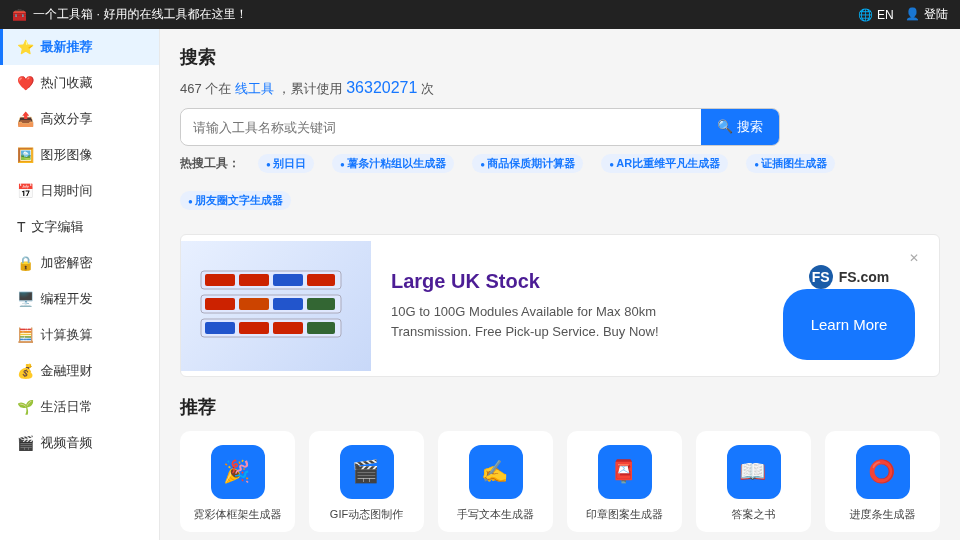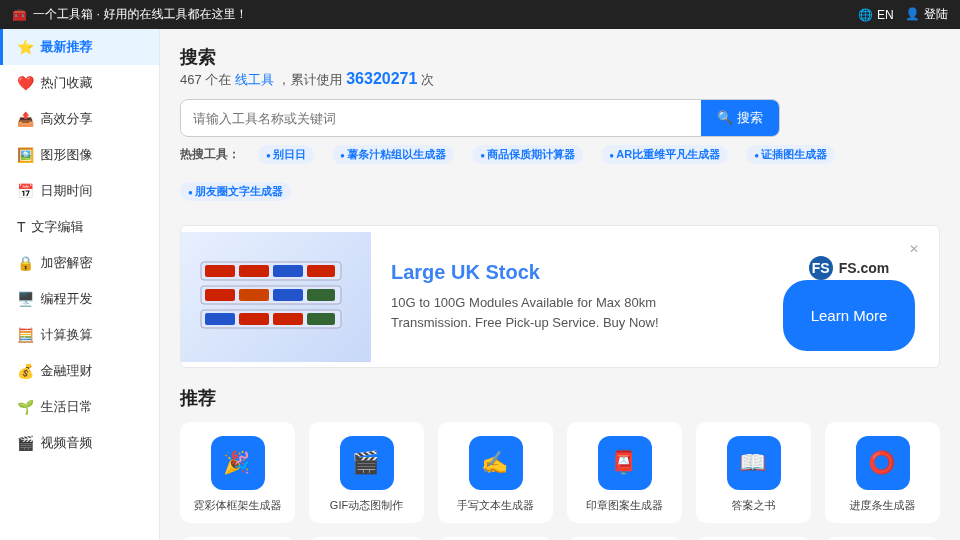--- a/index.html
+++ b/index.html
@@ -51,23 +51,23 @@
 
     
     #main {
       flex: 1;
       overflow-y: auto;
       padding: 16px 20px;
       background: #f5f5f5;
     }
 
     
-    .section-title { font-size: 18px; font-weight: bold; color: #222; margin-bottom: 1px; }
+    .section-title { font-size: 18px; font-weight: bold; color: #222; margin-bottom: 10px; }
     .stats-line { font-size: 13px; color: #555; margin-bottom: 10px; }
-    .stats-count { color: #1677ff; font-weight: bold; font-size: 16px; }
+    .stats-count { color: #1677ff; font-weight: normal; font-size: 16px; }
     .stats-highlight { color: #1677ff; }
 
     .search-bar {
       display: flex;
       align-items: center;
       border: 1px solid #ccc;
       border-radius: 8px;
       overflow: hidden;
       background: #fff;
       width: 100%;
@@ -122,21 +122,21 @@
       flex-shrink: 0;
       display: flex;
       align-items: center;
       justify-content: center;
       overflow: hidden;
     }
     .ad-content {
       flex: 1;
       padding: 16px 20px;
     }
-    .ad-content h2 { font-size: 20px; font-weight: bold; color: #3b82f6; margin-bottom: 8px; }
+    .ad-content h2 { font-size: 20px; font-weight: bold; color: #4c1d95; margin-bottom: 8px; }
     .ad-content p { font-size: 13px; color: #555; line-height: 1.5; margin-top: 9px; }
     .ad-right {
       padding: 16px 20px;
       display: flex;
       flex-direction: column;
       align-items: center;
       justify-content: space-between;
       min-width: 180px;
     }
     .ad-close {

